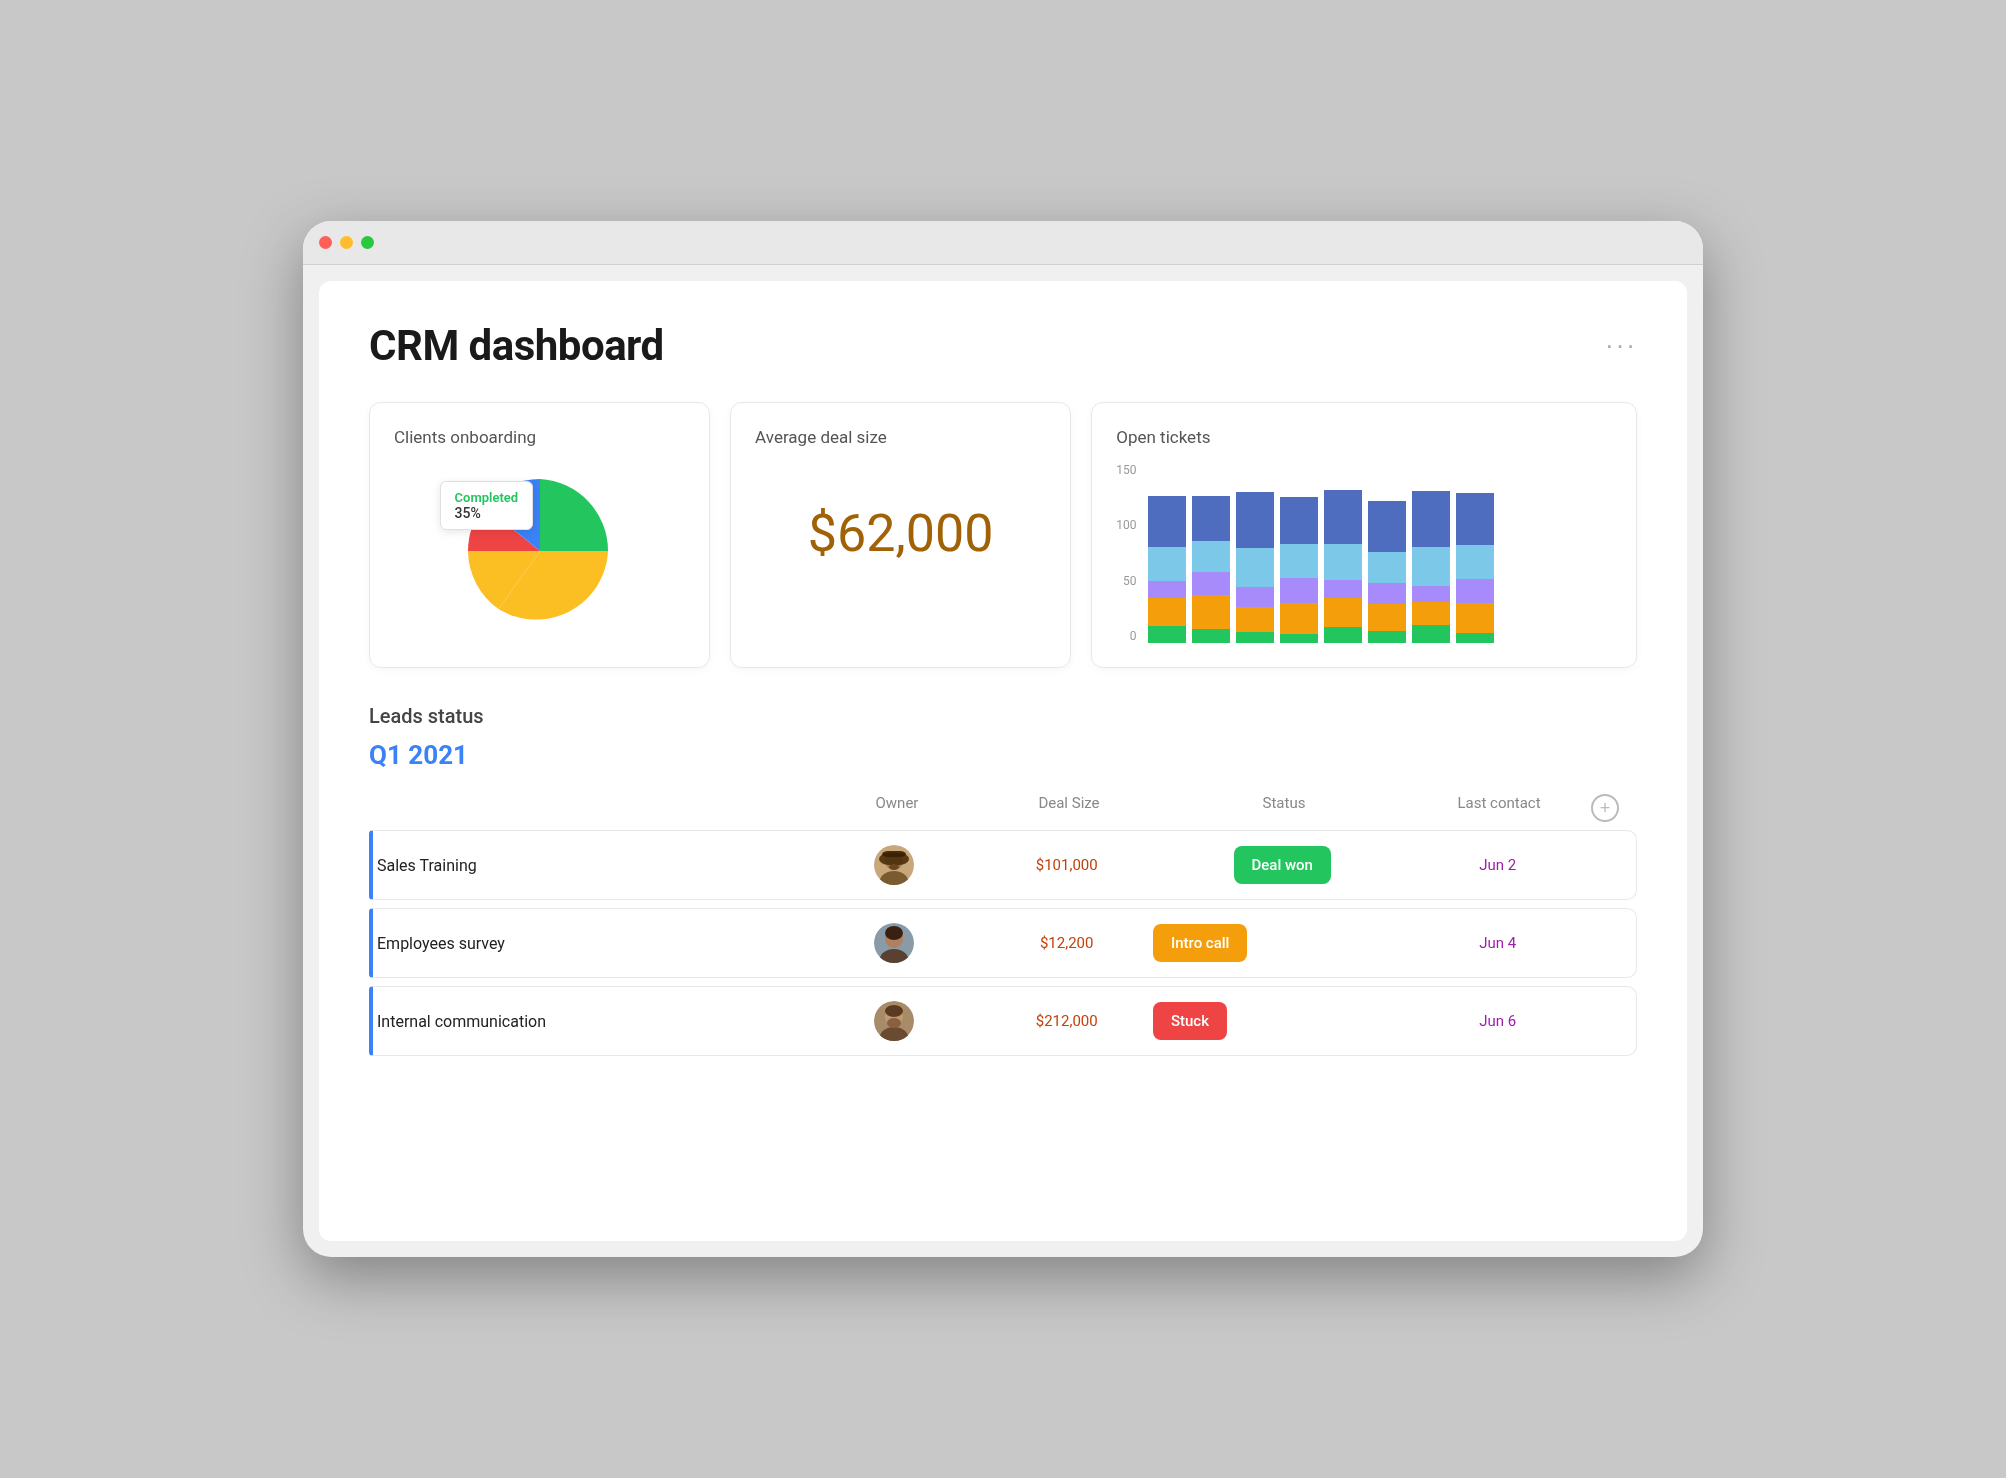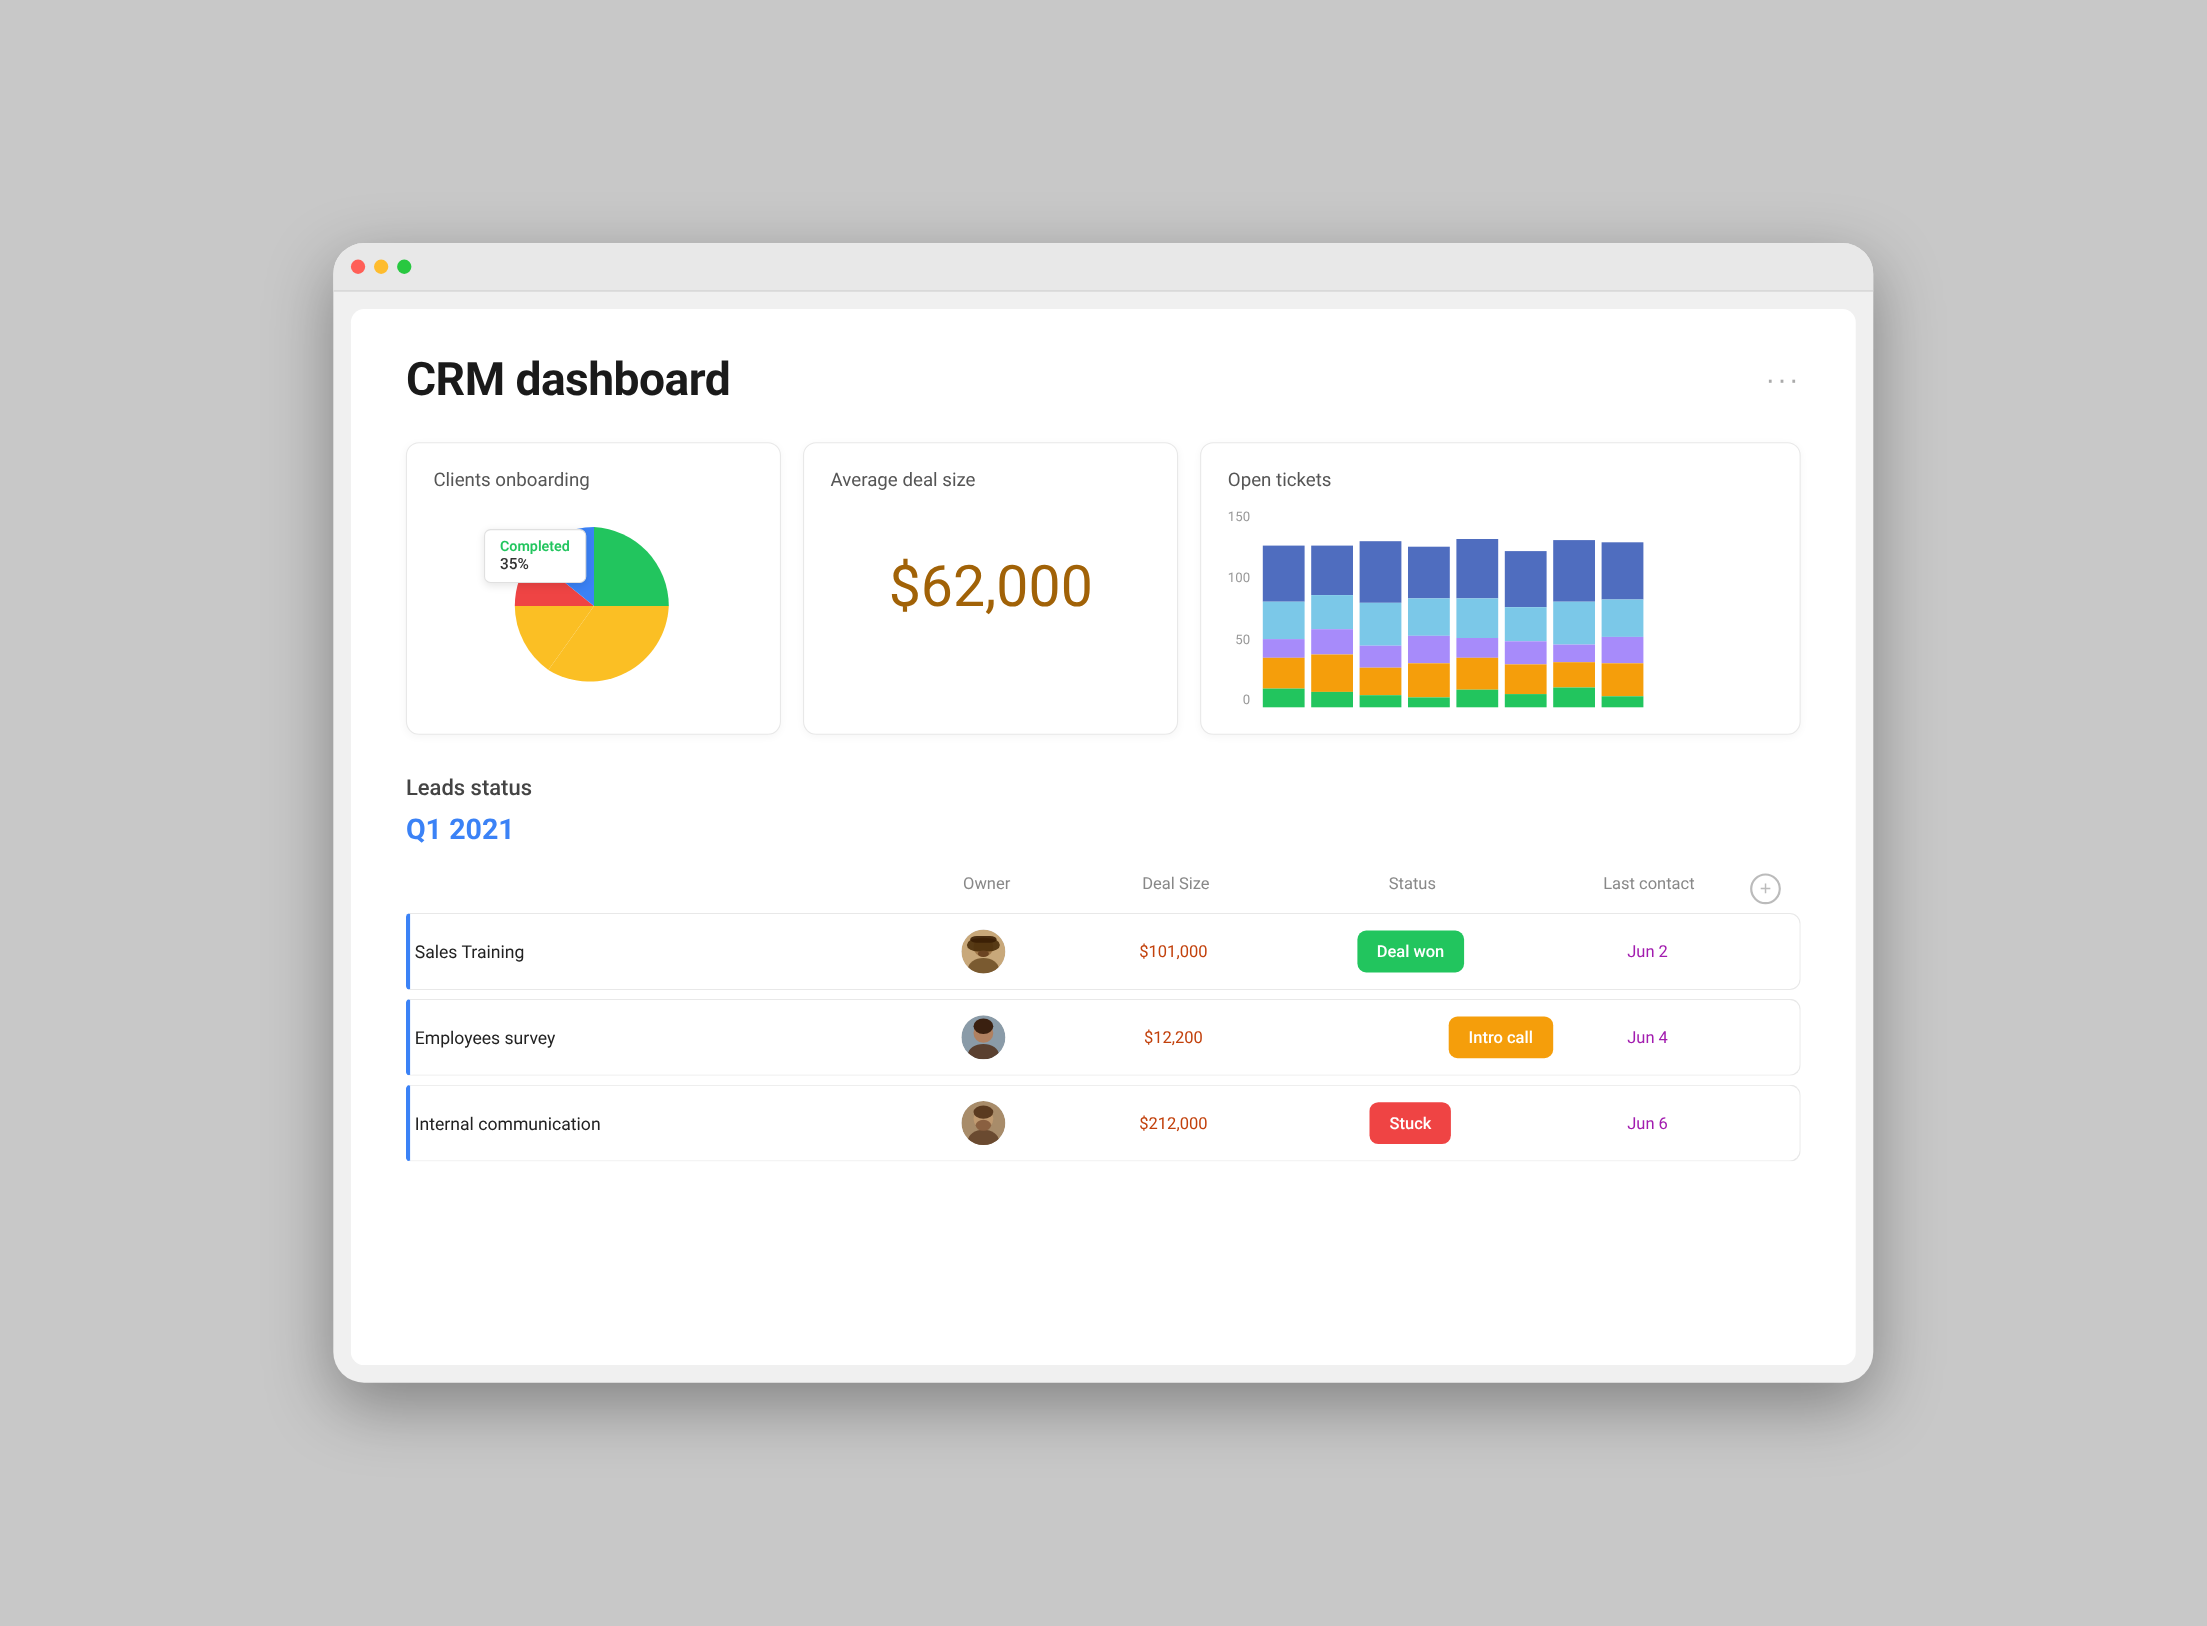--- a/index.html
+++ b/index.html
@@ -430,41 +430,41 @@
         <div class="avatar-face">
           <svg viewBox="0 0 40 40" xmlns="http://www.w3.org/2000/svg">
       <rect width="40" height="40" rx="20" fill="#8a9ba8"></rect>
       <circle cx="20" cy="16" r="9" fill="#b08060"></circle>
       <ellipse cx="20" cy="36" rx="14" ry="10" fill="#5a4030"></ellipse>
       <ellipse cx="20" cy="10" rx="9" ry="7" fill="#3a2010"></ellipse>
     </svg>
         </div>
       </div>
       <div class="deal-size-cell">$12,200</div>
-      <div style="display:flex;justify-content:flex-end;">
+      <div style="display:flex;justify-content:flex-start;">
         <div class="status-badge status-intro">Intro call</div>
       </div>
       <div class="last-contact-cell">Jun 4</div>
       <div></div>
     </div>
           <div class="table-row-item row-left-border">
       <div class="row-name">Internal communication</div>
       <div style="display:flex;justify-content:center;">
         <div class="avatar-face">
           <svg viewBox="0 0 40 40" xmlns="http://www.w3.org/2000/svg">
       <rect width="40" height="40" rx="20" fill="#a88c6a"></rect>
       <circle cx="20" cy="16" r="9" fill="#c09a70"></circle>
       <ellipse cx="20" cy="36" rx="14" ry="10" fill="#6a4a30"></ellipse>
       <ellipse cx="20" cy="10" rx="9" ry="6" fill="#5a3a20"></ellipse>
       <ellipse cx="20" cy="22" rx="7" ry="5" fill="#8a6040"></ellipse>
     </svg>
         </div>
       </div>
       <div class="deal-size-cell">$212,000</div>
-      <div style="display:flex;justify-content:center;">
+      <div style="display:flex;">
         <div class="status-badge status-stuck">Stuck</div>
       </div>
       <div class="last-contact-cell">Jun 6</div>
       <div></div>
     </div>
         </div>
     </div>
 
   </div>
 </div>

